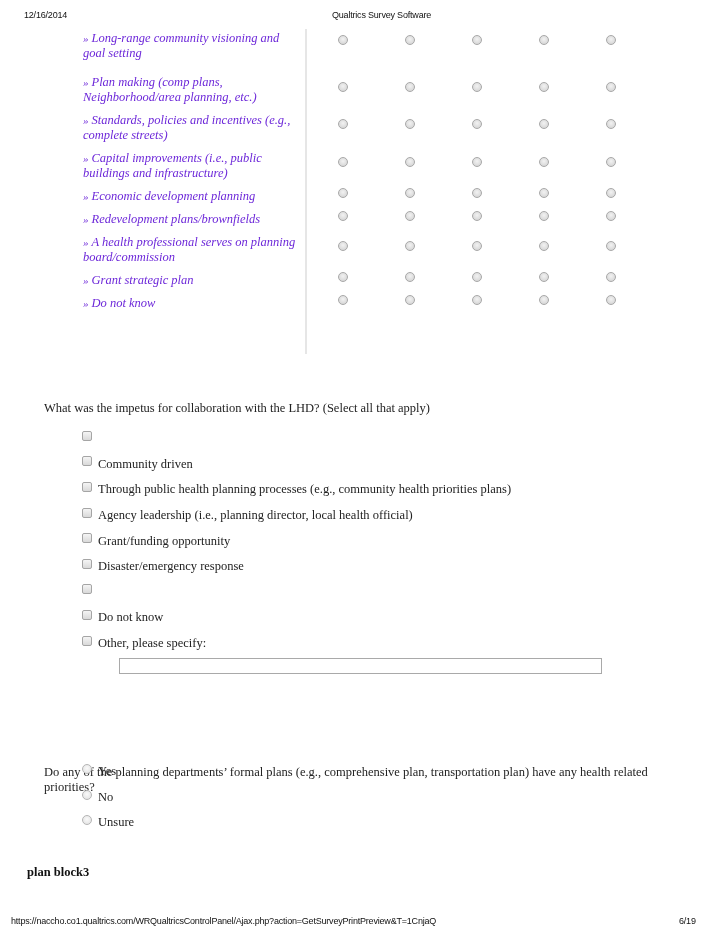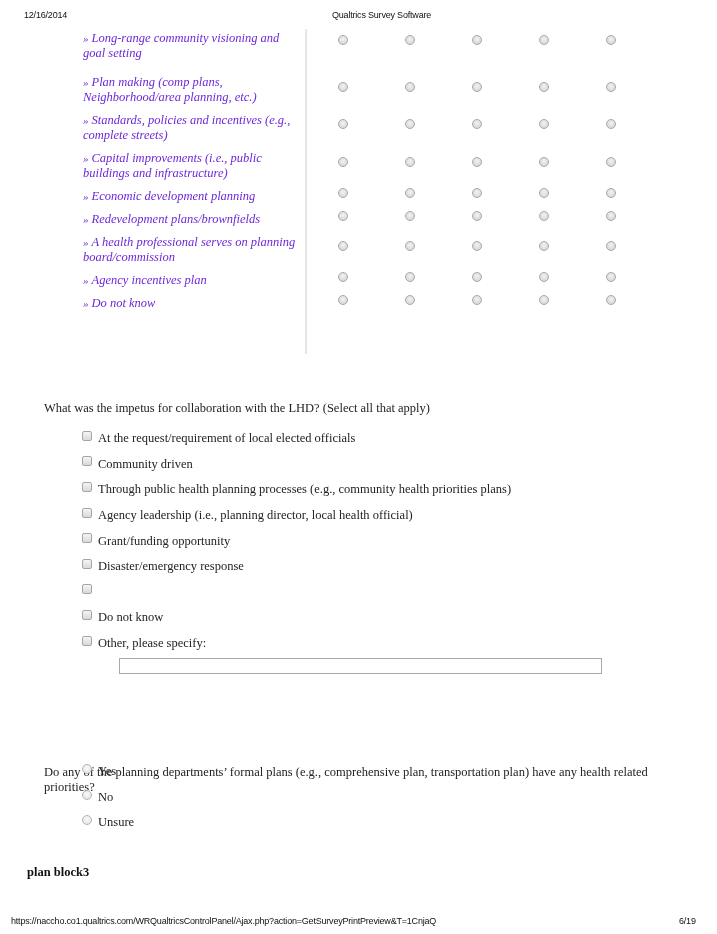--- a/index.html
+++ b/index.html
@@ -132,21 +132,21 @@
     <div class="mlabel"><span class="raq">»</span><span>A health professional serves on planning board/commission</span></div>
     <div class="mcells">
         <span class="radio" style="left: 0px;"></span>
         <span class="radio" style="left: 67px;"></span>
         <span class="radio" style="left: 134px;"></span>
         <span class="radio" style="left: 201px;"></span>
         <span class="radio" style="left: 268px;"></span>
       </div>
   </div>
   <div class="mrow" style="height:23px;">
-    <div class="mlabel"><span class="raq">»</span><span>Agency incentives plan</span></div>
+    <div class="mlabel"><span class="raq">»</span><span>Grant strategic plan</span></div>
     <div class="mcells">
         <span class="radio" style="left: 0px;"></span>
         <span class="radio" style="left: 67px;"></span>
         <span class="radio" style="left: 134px;"></span>
         <span class="radio" style="left: 201px;"></span>
         <span class="radio" style="left: 268px;"></span>
       </div>
   </div>
   <div class="mrow" style="height:23px;">
     <div class="mlabel"><span class="raq">»</span><span>Do not know</span></div>
@@ -157,21 +157,20 @@
         <span class="radio" style="left: 201px;"></span>
         <span class="radio" style="left: 268px;"></span>
       </div>
   </div>
 </div>
 
 <div class="q q1">What was the impetus for collaboration with the LHD? (Select all that apply)</div>
 <div class="choices" style="top:426px;">
   <div class="choice">
       <span class="cbox"></span>
-      <span>At the request/requirement of local elected officials</span>
     </div>
   <div class="choice">
       <span class="cbox"></span>
       <span>Community driven</span>
     </div>
   <div class="choice">
       <span class="cbox"></span>
       <span>Through public health planning processes (e.g., community health priorities plans)</span>
     </div>
   <div class="choice">

